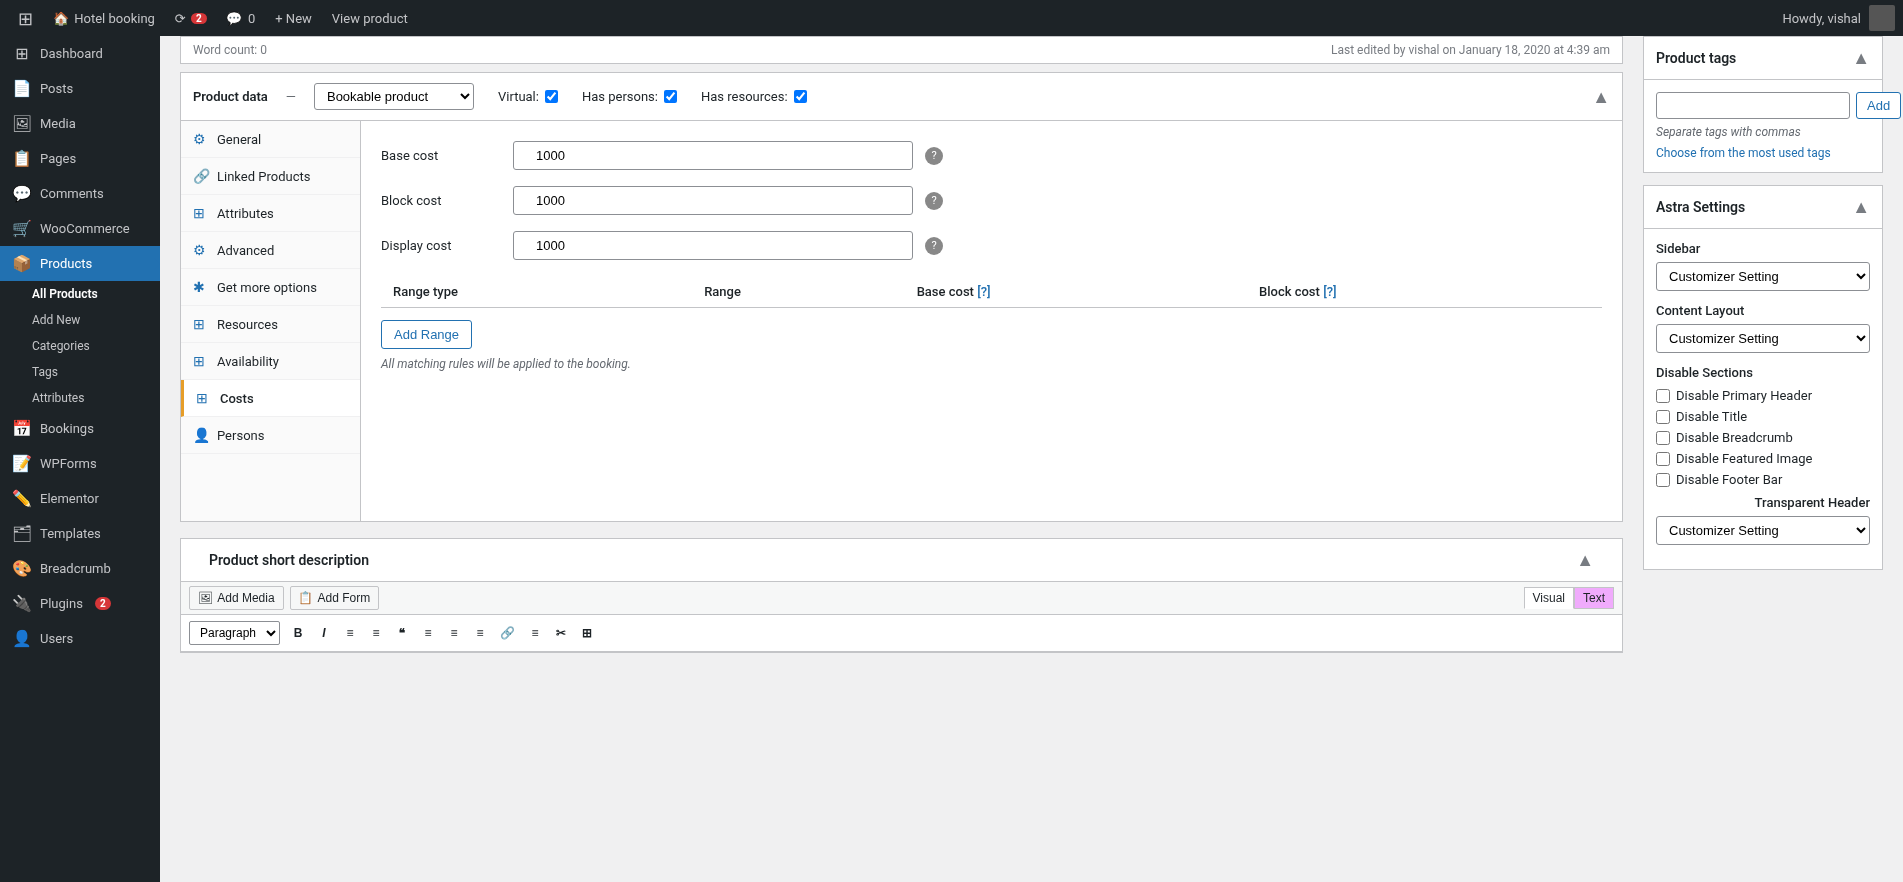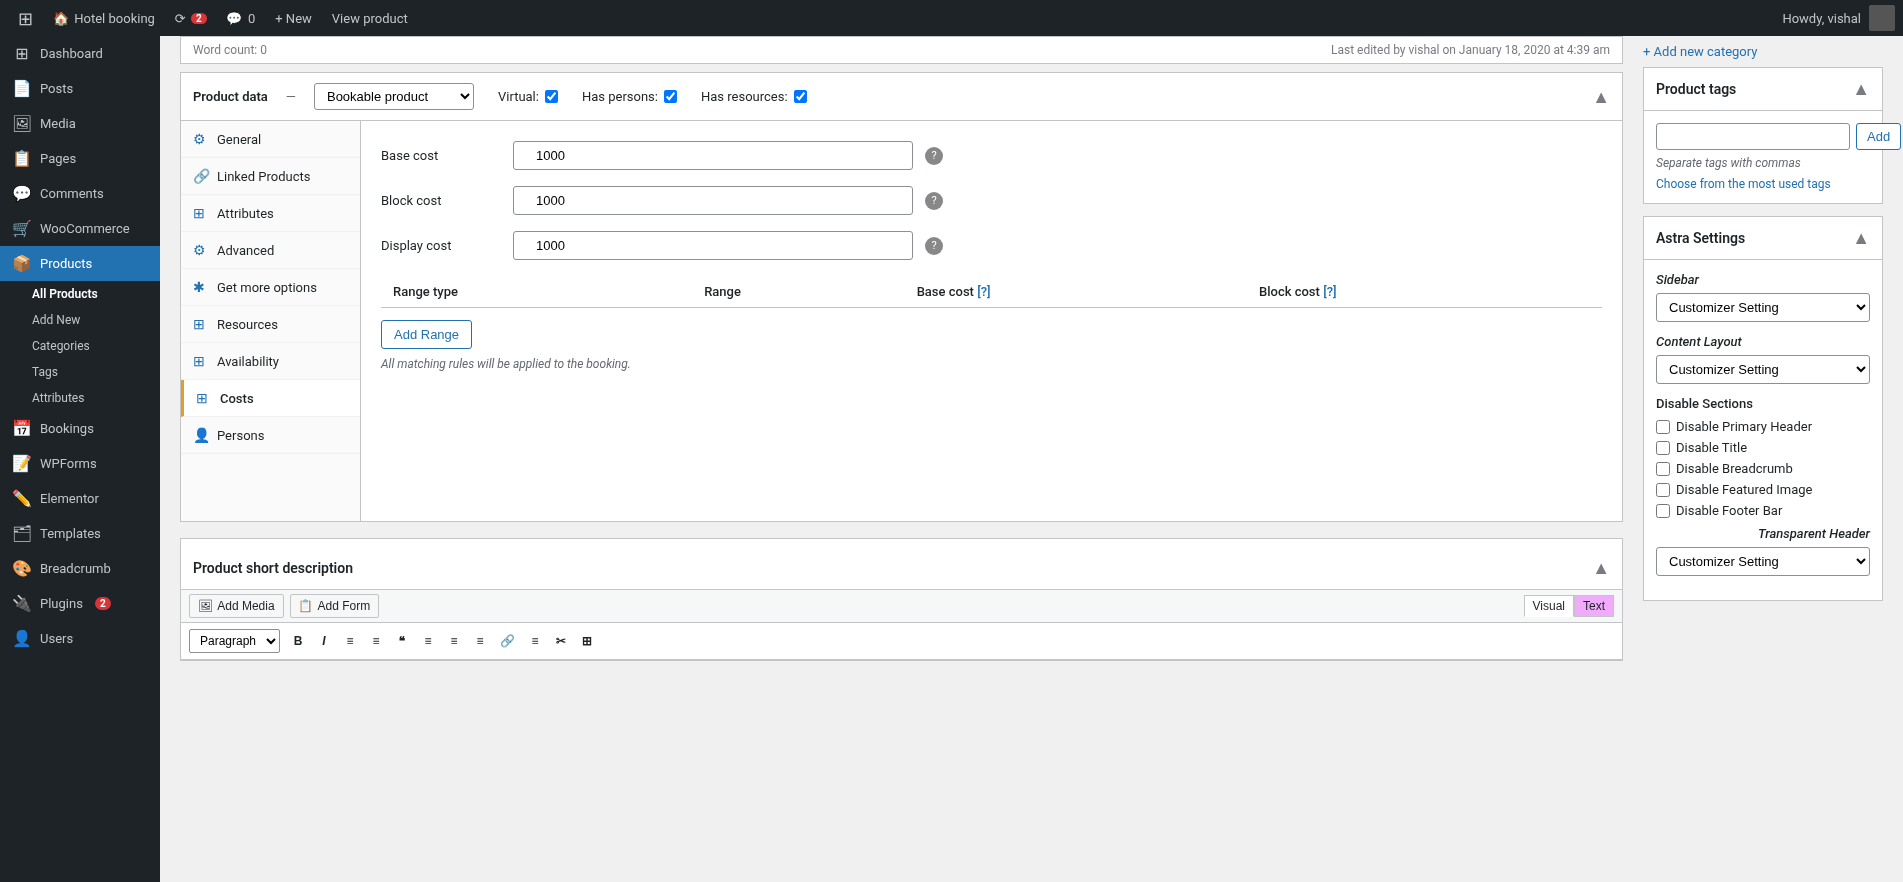--- a/index.html
+++ b/index.html
@@ -163,33 +163,33 @@
       padding: 5px 10px; background: #fff; border: 1px solid #2271b1;
       color: #2271b1; border-radius: 3px; cursor: pointer; font-size: 13px;
     }
     .tags-hint { font-size: 12px; color: #646970; font-style: italic; margin-bottom: 6px; }
     .tags-link { color: #2271b1; font-size: 12px; cursor: pointer; text-decoration: none; }
     .add-category-link {
       color: #2271b1; font-size: 13px; text-decoration: none; cursor: pointer;
     }
 
     
-    .astra-label { font-size: 13px; font-weight: 500; margin-bottom: 6px; display: block; font-style: italic; }
+    .astra-label { font-size: 13px; font-weight: 500; margin-bottom: 6px; display: block; }
     .astra-select {
       width: 100%; padding: 5px 8px; border: 1px solid #8c8f94;
       border-radius: 3px; font-size: 13px; background: #fff; margin-bottom: 12px;
     }
     .disable-sections-title { font-size: 13px; font-weight: 500; margin-bottom: 8px; }
     .checkbox-row { display: flex; align-items: center; gap: 6px; margin-bottom: 6px; font-size: 13px; }
     .checkbox-row input[type="checkbox"] { width: 14px; height: 14px; }
 
     
     .short-desc-header {
       display: flex; align-items: center; justify-content: space-between;
-      padding: 10px 12px; background: #fff; border-bottom: 1px solid #c3c4c7; margin-top: 8px;
+      padding: 10px 28px; background: #fff; border-bottom: 1px solid #c3c4c7;
     }
     .editor-toolbar {
       display: flex; align-items: center; gap: 2px;
       padding: 6px 8px; border-bottom: 1px solid #c3c4c7; background: #fff;
       flex-wrap: wrap;
     }
     .editor-toolbar-top {
       display: flex; align-items: center; justify-content: space-between;
       padding: 4px 8px; border-bottom: 1px solid #c3c4c7; background: #f6f7f7;
     }
@@ -456,23 +456,20 @@
           <button class="toolbar-btn">🔗</button>
           <button class="toolbar-btn">≡</button>
           <button class="toolbar-btn">✂</button>
           <button class="toolbar-btn">⊞</button>
         </div>
       </div>
     </div>
 
     <div class="content-sidebar">
 
-      <div style="padding: 8px 0;">
-        <a class="add-category-link">+ Add new category</a>
-      </div>
 
       <div class="sidebar-widget">
         <div class="widget-header">
           <span class="widget-title">Product tags</span>
           <span class="widget-toggle">▲</span>
         </div>
         <div class="widget-body">
           <div class="tags-input-row">
             <input type="text" class="tags-input" style="">
             <button class="add-tag-btn">Add</button>

